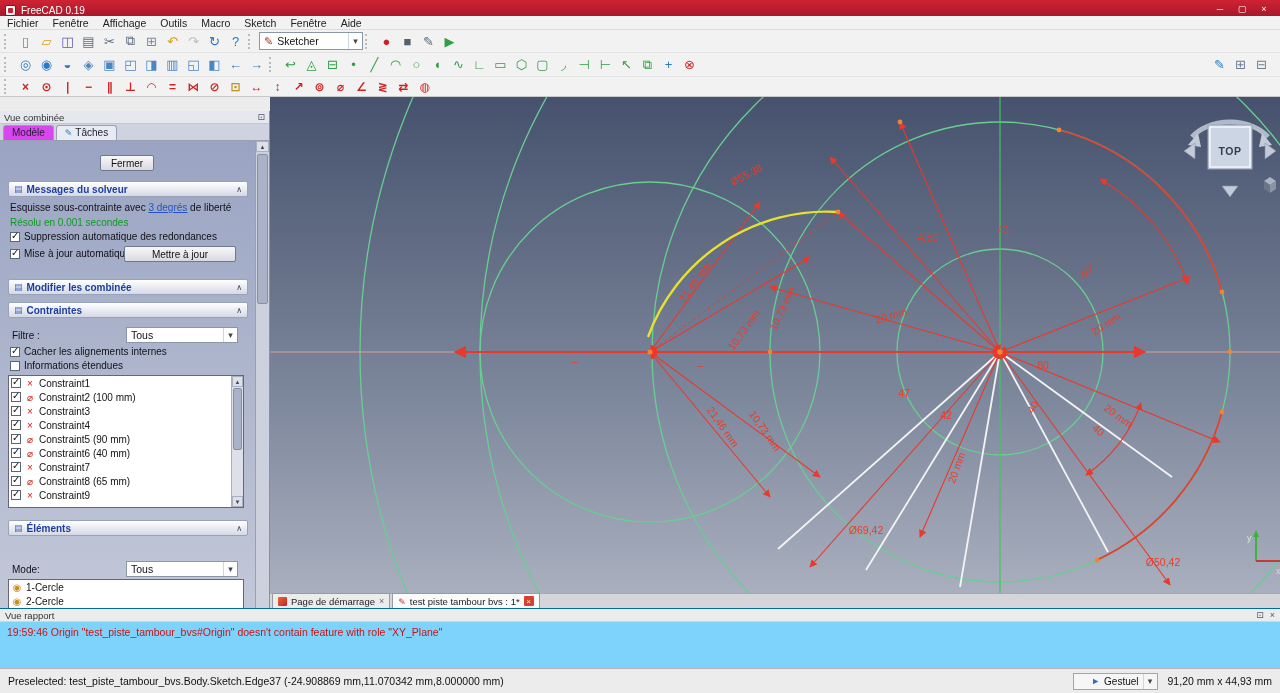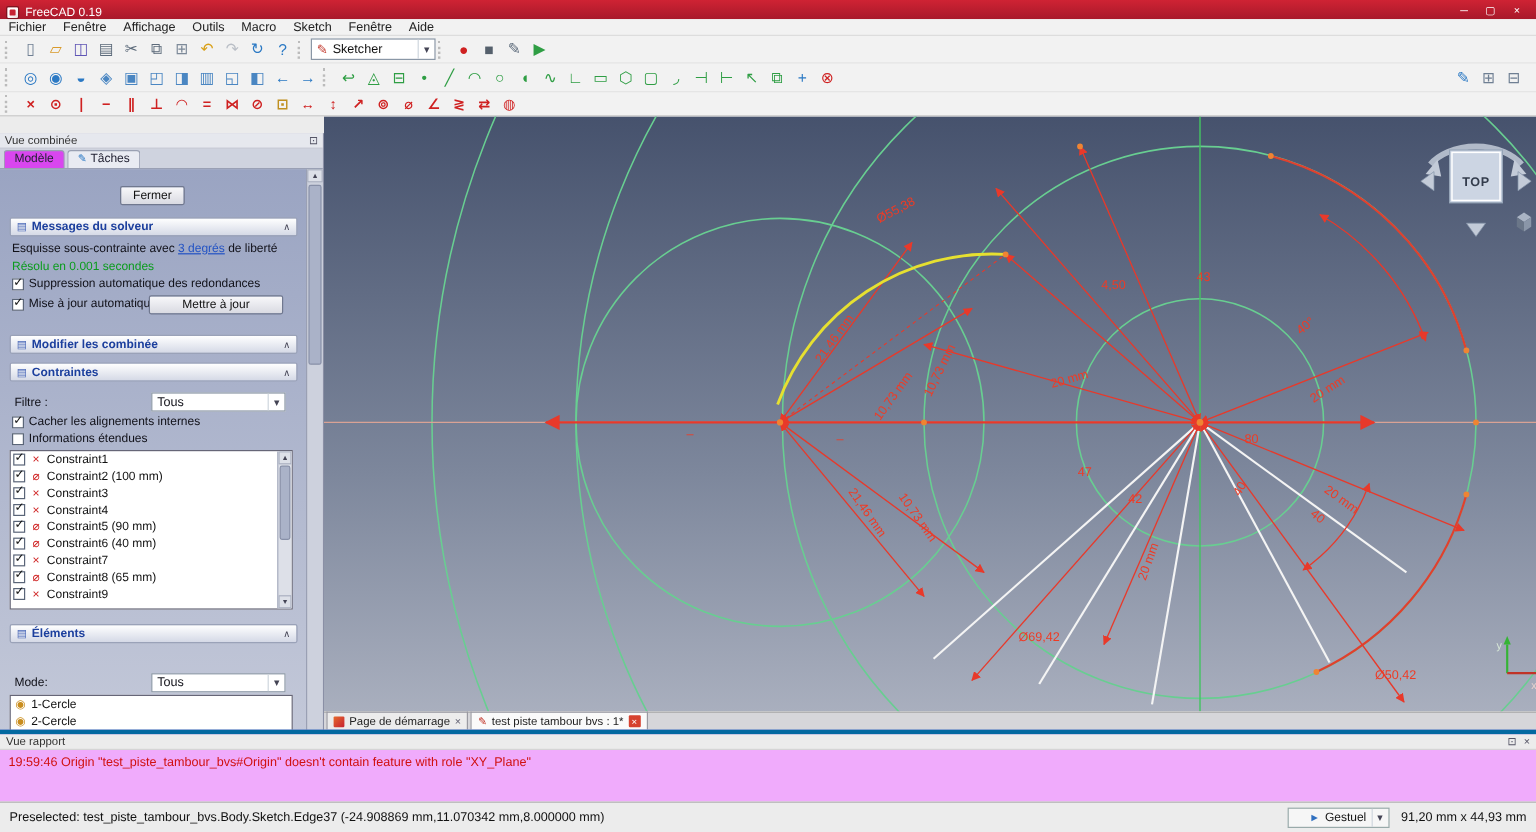--- a/index.html
+++ b/index.html
@@ -80,21 +80,21 @@
   
   #doctabs{position:absolute;left:270px;top:593px;width:1010px;height:15px;background:#d6d6da;border-top:1px solid #aaa;display:flex;gap:2px;padding-left:2px;align-items:flex-end}
   .dtab{display:flex;align-items:center;gap:4px;padding:0 5px;font-size:9.5px;height:15px;background:#ececec;border:1px solid #9a9aa2;border-bottom:none;color:#222}
   .dtab.active{background:#fafafa}
   .dtab-fc-ic{width:9px;height:9px;background:linear-gradient(135deg,#e66a2c,#c62232);border-radius:1px}
   .dtab-sk-ic::after{content:"✎";color:#c03327;font-size:9px}
   .dtab-close{font-size:9px;color:#667}
   .dtab-close-red{width:10px;height:10px;background:#d64230;color:#fff;font-size:8px;display:flex;align-items:center;justify-content:center;border-radius:1px}
 
   
-  #report{position:absolute;left:0;top:608px;width:1280px;height:60px;background:#f0abfc;border-top:4px solid #0369a1}
+  #report{position:absolute;left:0;top:608px;width:1280px;height:60px;background:#7dd3fc;border-top:1px solid #0369a1}
   #report-hdr{height:13px;background:#ececec;border-bottom:1px solid #d5d5d5;display:flex;align-items:center;font-size:9.5px;color:#333;padding:0 5px;gap:6px}
   #report-hdr .hicons{margin-left:auto;display:flex;gap:6px;color:#556;font-size:9px}
   .float-ic::after{content:"⊡"}
   .close-ic::after{content:"×"}
   #report-body{padding:4px 7px;font-size:10.5px;color:#d01010}
 
   
   #statusbar{position:absolute;left:0;top:668px;width:1280px;height:25px;background:#ececec;border-top:1px solid #b4b4b4;display:flex;align-items:center;padding:0 8px;font-size:10.5px;color:#111}
   #status-right{margin-left:auto;display:flex;align-items:center;gap:10px}
   #nav-combo{height:17px;border:1px solid #9aa;background:#f6f6f6;display:flex;align-items:center;gap:4px;padding:0 0 0 17px;font-size:10px}

